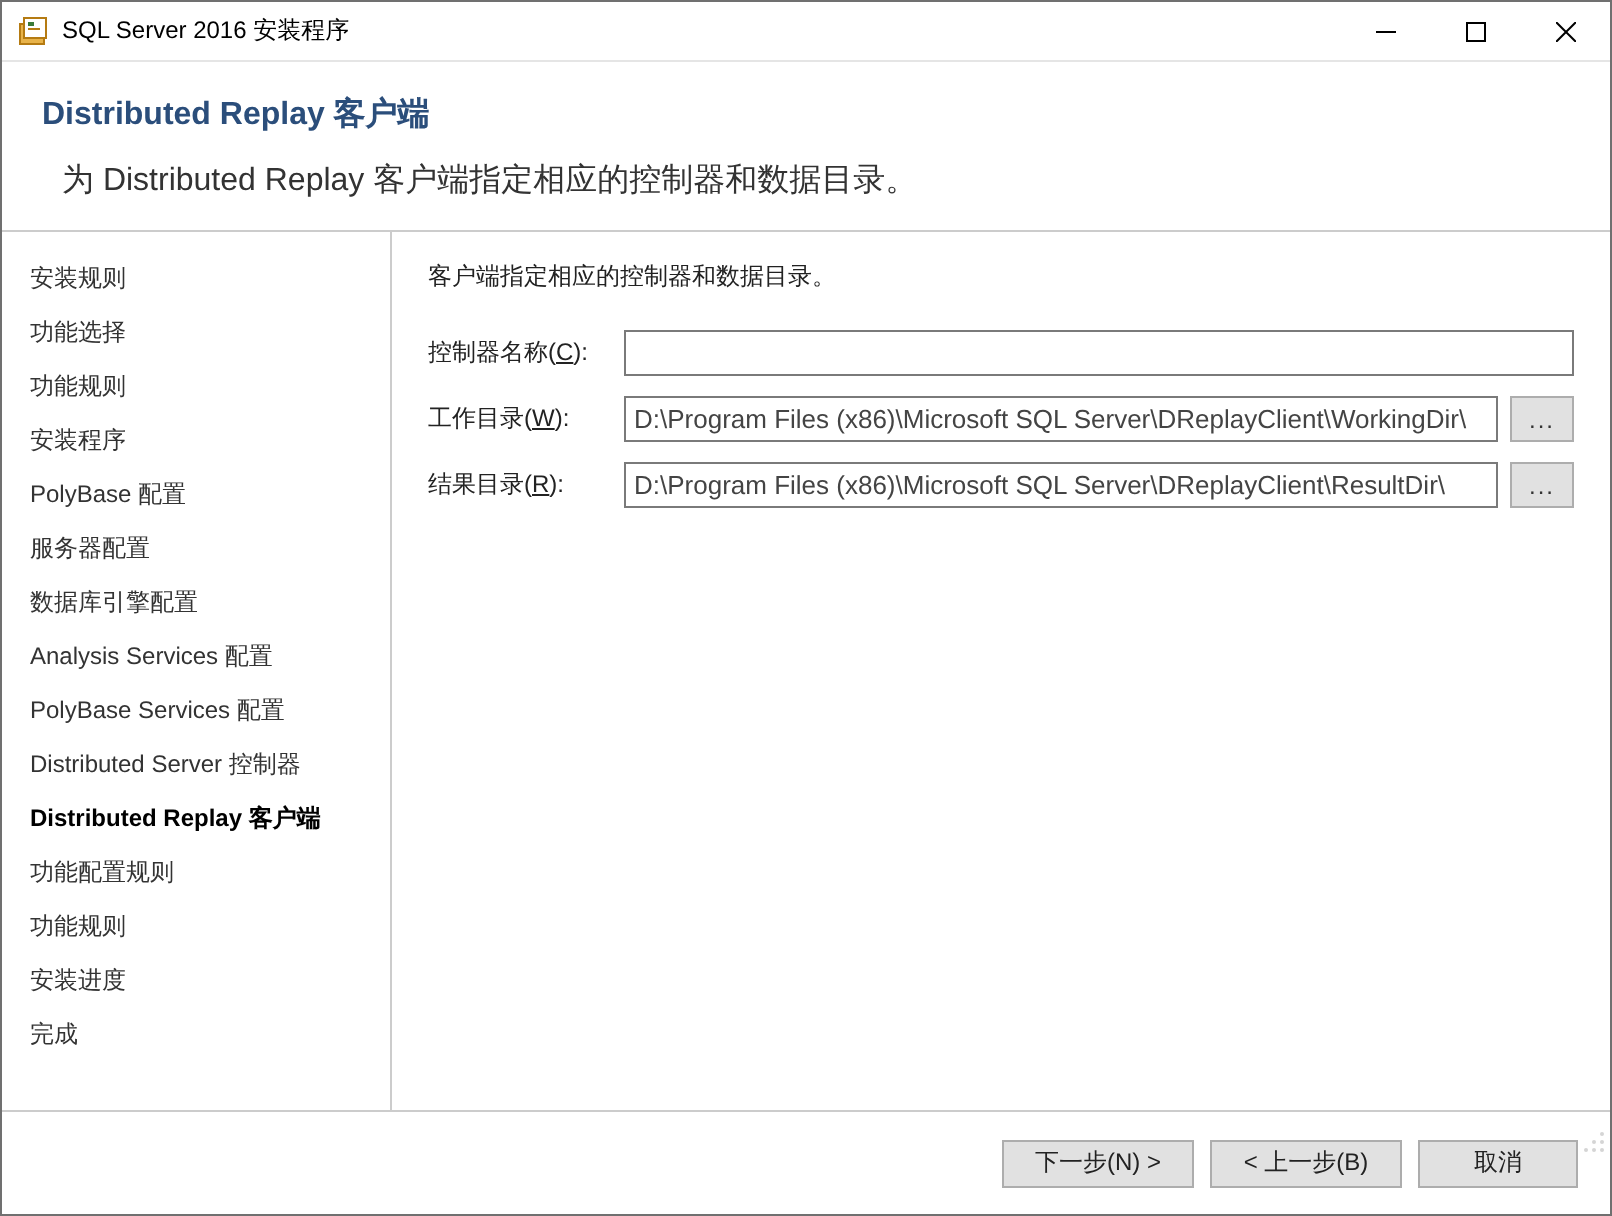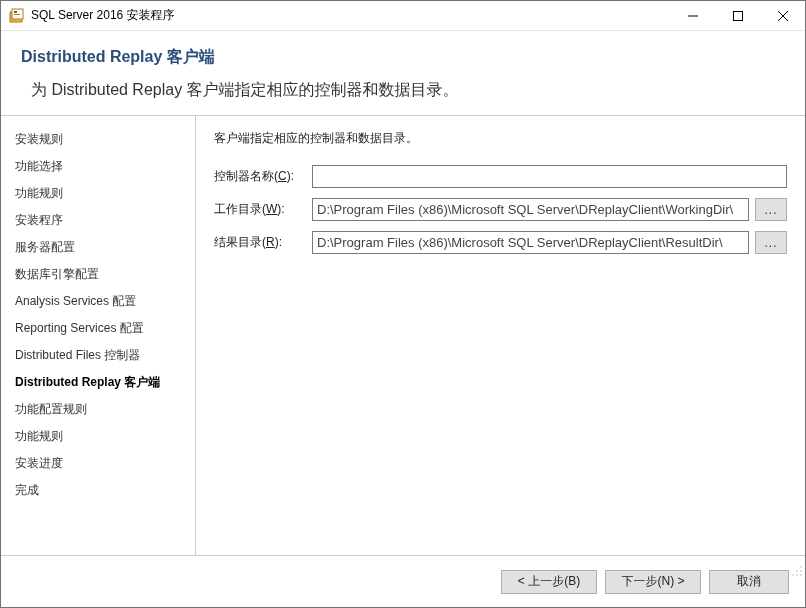--- a/index.html
+++ b/index.html
@@ -178,25 +178,26 @@
     <h1>Distributed  Replay 客户端</h1>
     <div class="subtitle">为 Distributed Replay 客户端指定相应的控制器和数据目录。</div>
   </div>
 
   <div class="body-area">
     <div class="sidebar" id="sidebar">
           <div class="sidebar-item">安装规则</div>
           <div class="sidebar-item">功能选择</div>
           <div class="sidebar-item">功能规则</div>
           <div class="sidebar-item">安装程序</div>
+          <div class="sidebar-item">PolyBase 配置</div>
           <div class="sidebar-item">服务器配置</div>
           <div class="sidebar-item">数据库引擎配置</div>
           <div class="sidebar-item">Analysis Services 配置</div>
-          <div class="sidebar-item">Reporting Services 配置</div>
-          <div class="sidebar-item">Distributed Files 控制器</div>
+          <div class="sidebar-item">PolyBase Services 配置</div>
+          <div class="sidebar-item">Distributed Server 控制器</div>
           <div class="sidebar-item current">Distributed Replay 客户端</div>
           <div class="sidebar-item">功能配置规则</div>
           <div class="sidebar-item">功能规则</div>
           <div class="sidebar-item">安装进度</div>
           <div class="sidebar-item">完成</div>
         </div>
     <div class="main">
       <div class="instruction">客户端指定相应的控制器和数据目录。</div>
 
       <div class="form-row">
@@ -212,22 +213,22 @@
 
       <div class="form-row">
         <div class="form-label"><span>结果目录(</span><u>R</u><span>):</span></div>
         <input class="text-input" type="text" value="D:\Program Files (x86)\Microsoft SQL Server\DReplayClient\ResultDir\" style="">
         <div class="browse-btn">...</div>
       </div>
     </div>
   </div>
 
   <div class="footer">
+    <div class="footer-btn">下一步(N) &gt;</div>
     <div class="footer-btn">&lt; 上一步(B)</div>
-    <div class="footer-btn">下一步(N) &gt;</div>
     <div class="footer-btn" style="min-width:80px">取消</div>
   </div>
 
 </div>
 <svg class="resize-grip" viewBox="0 0 12 12">
   <circle cx="10" cy="2" r="1" fill="#888"></circle>
       <circle cx="6" cy="6" r="1" fill="#888"></circle>
       <circle cx="10" cy="6" r="1" fill="#888"></circle>
       <circle cx="2" cy="10" r="1" fill="#888"></circle>
       <circle cx="6" cy="10" r="1" fill="#888"></circle>

